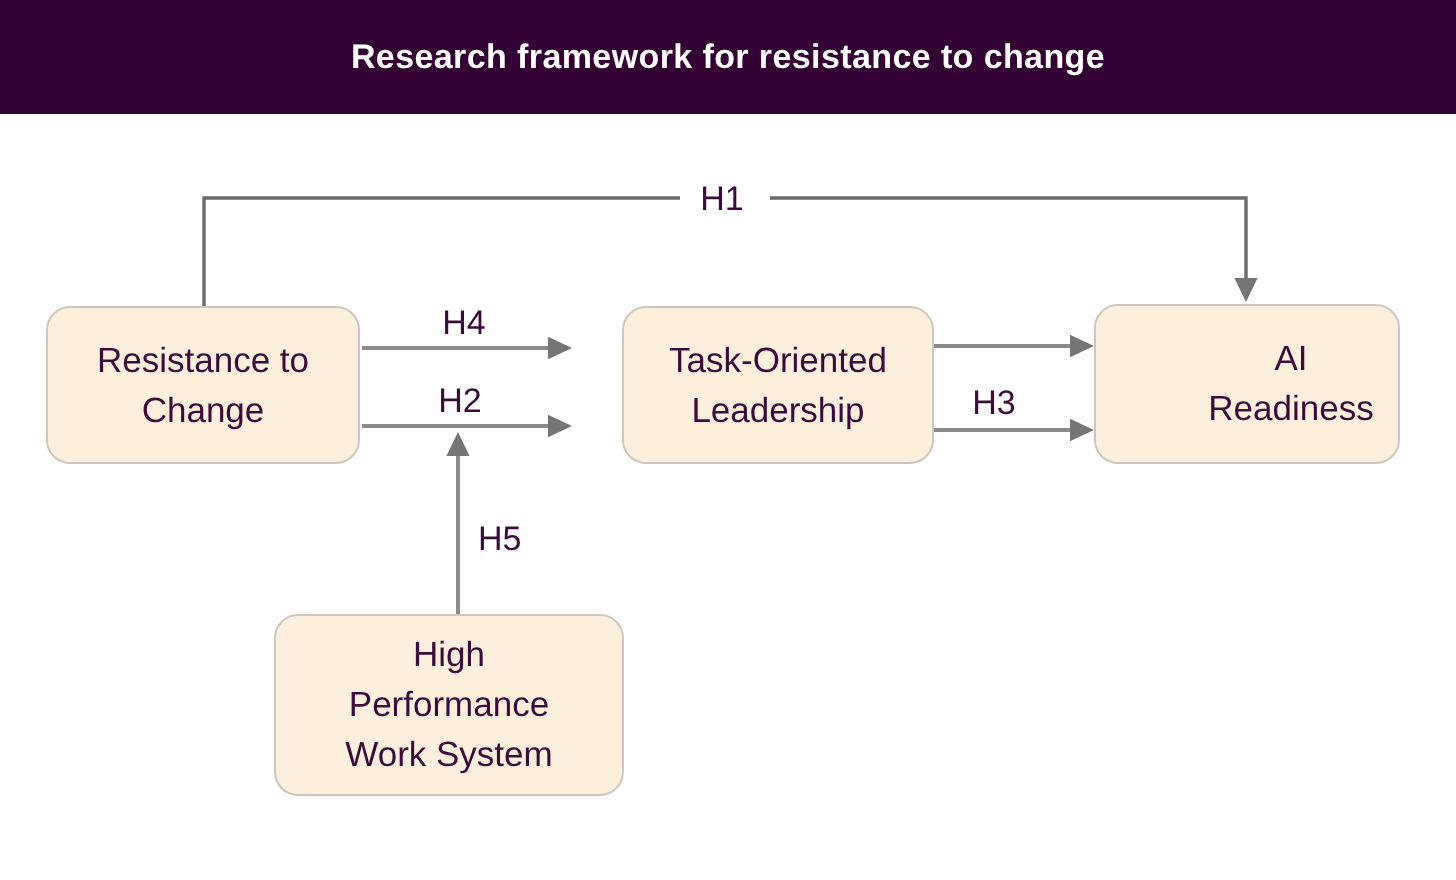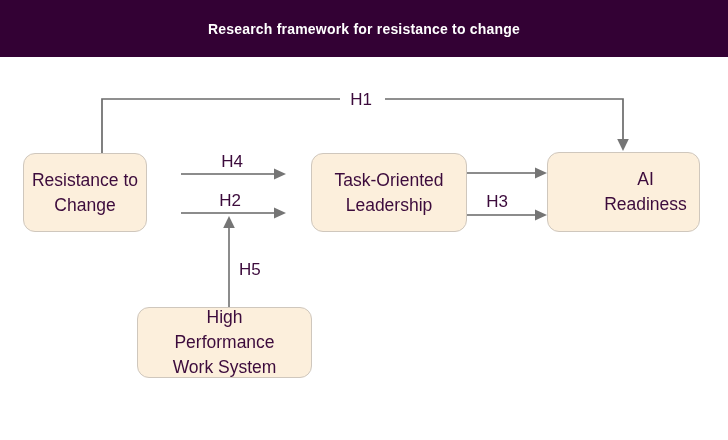--- a/index.html
+++ b/index.html
@@ -19,21 +19,21 @@
     position: absolute;
     left: 0; top: 0;
     width: 728px; height: 57px;
     background: #330134;
     display: flex;
     align-items: center;
     justify-content: center;
   }
   .header .title {
     color: #ffffff;
-    font-size: 14px;
+    font-size: 17px;
     font-weight: bold;
     letter-spacing: 0.2px;
   }
   .edges {
     position: absolute;
     left: 0; top: 0;
     width: 728px; height: 440px;
     pointer-events: none;
   }
   .node {
@@ -44,24 +44,24 @@
     border-radius: 12px;
     color: #3c0b3c;
     font-size: 17.5px;
     line-height: 1.42;
     display: flex;
     align-items: center;
     justify-content: center;
     text-align: center;
     white-space: pre-line;
   }
-  .node-resistance { left: 23px;  top: 153px; width: 124px; height: 79px; }
+  .node-resistance { left: 23px;  top: 153px; width: 157px; height: 79px; }
   .node-leadership { left: 284px; top: 153px; width: 156px; height: 79px; margin-left: 27px; }
   .node-readiness  { left: 547px; top: 152px; width: 153px; height: 80px; padding-left: 44px; }
-  .node-hpws       { left: 137px; top: 307px; width: 175px; height: 71px; }
+  .node-hpws       { left: 137px; top: 307px; width: 175px; height: 91px; }
   .edge-label {
     font-family: "Liberation Sans", sans-serif;
     font-size: 17px;
     fill: #3c0b3c;
   }
 </style>
 </head>
 <body>
 
 <div class="canvas">

